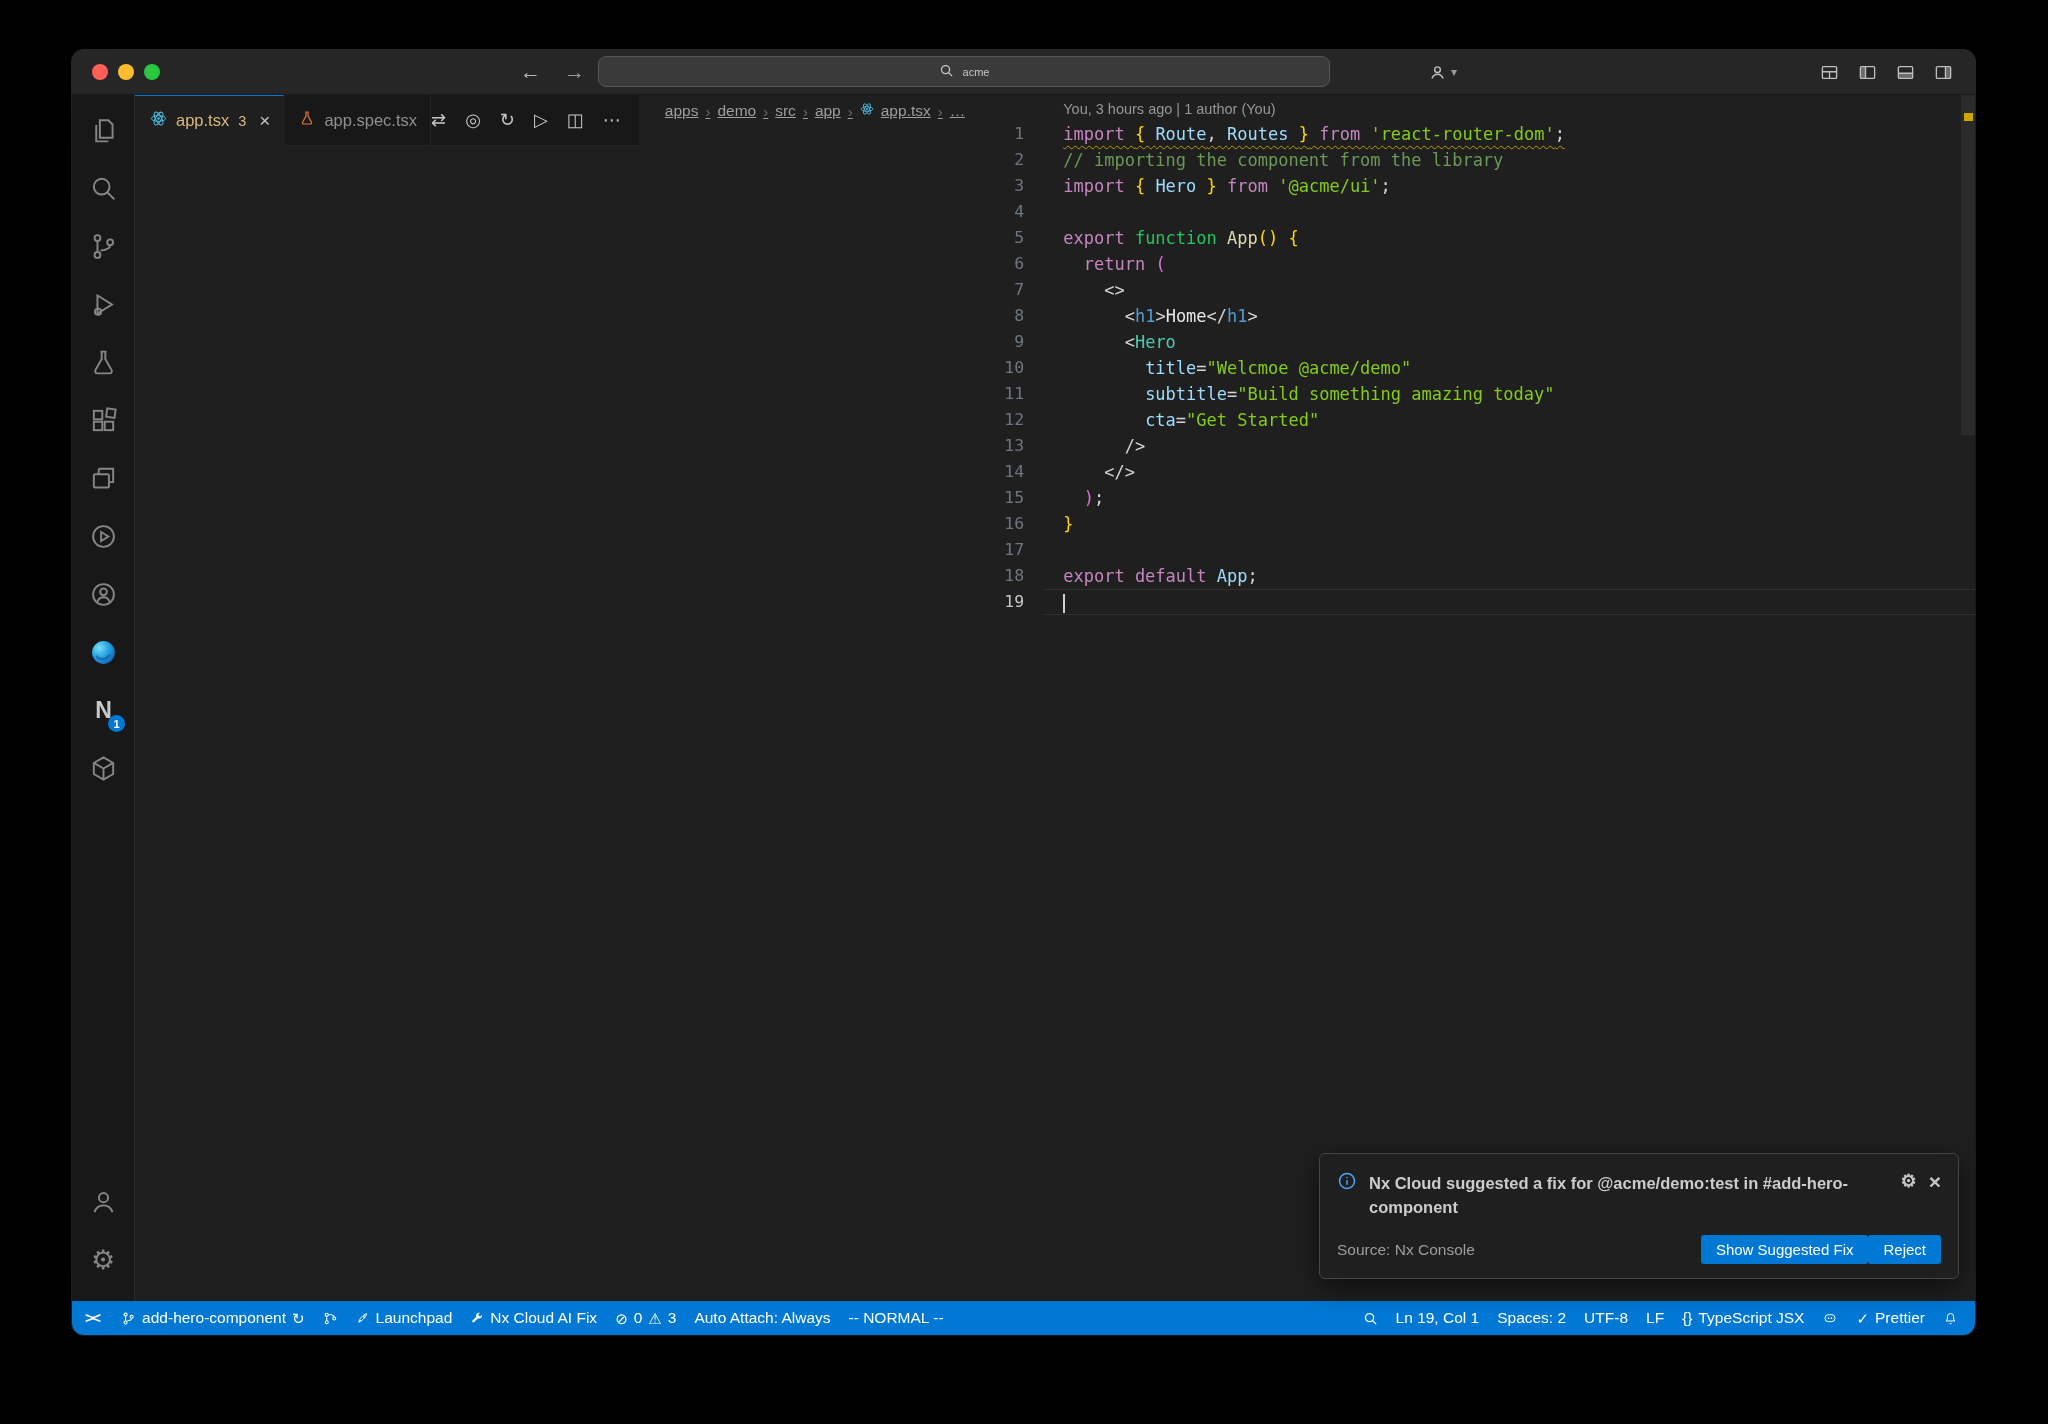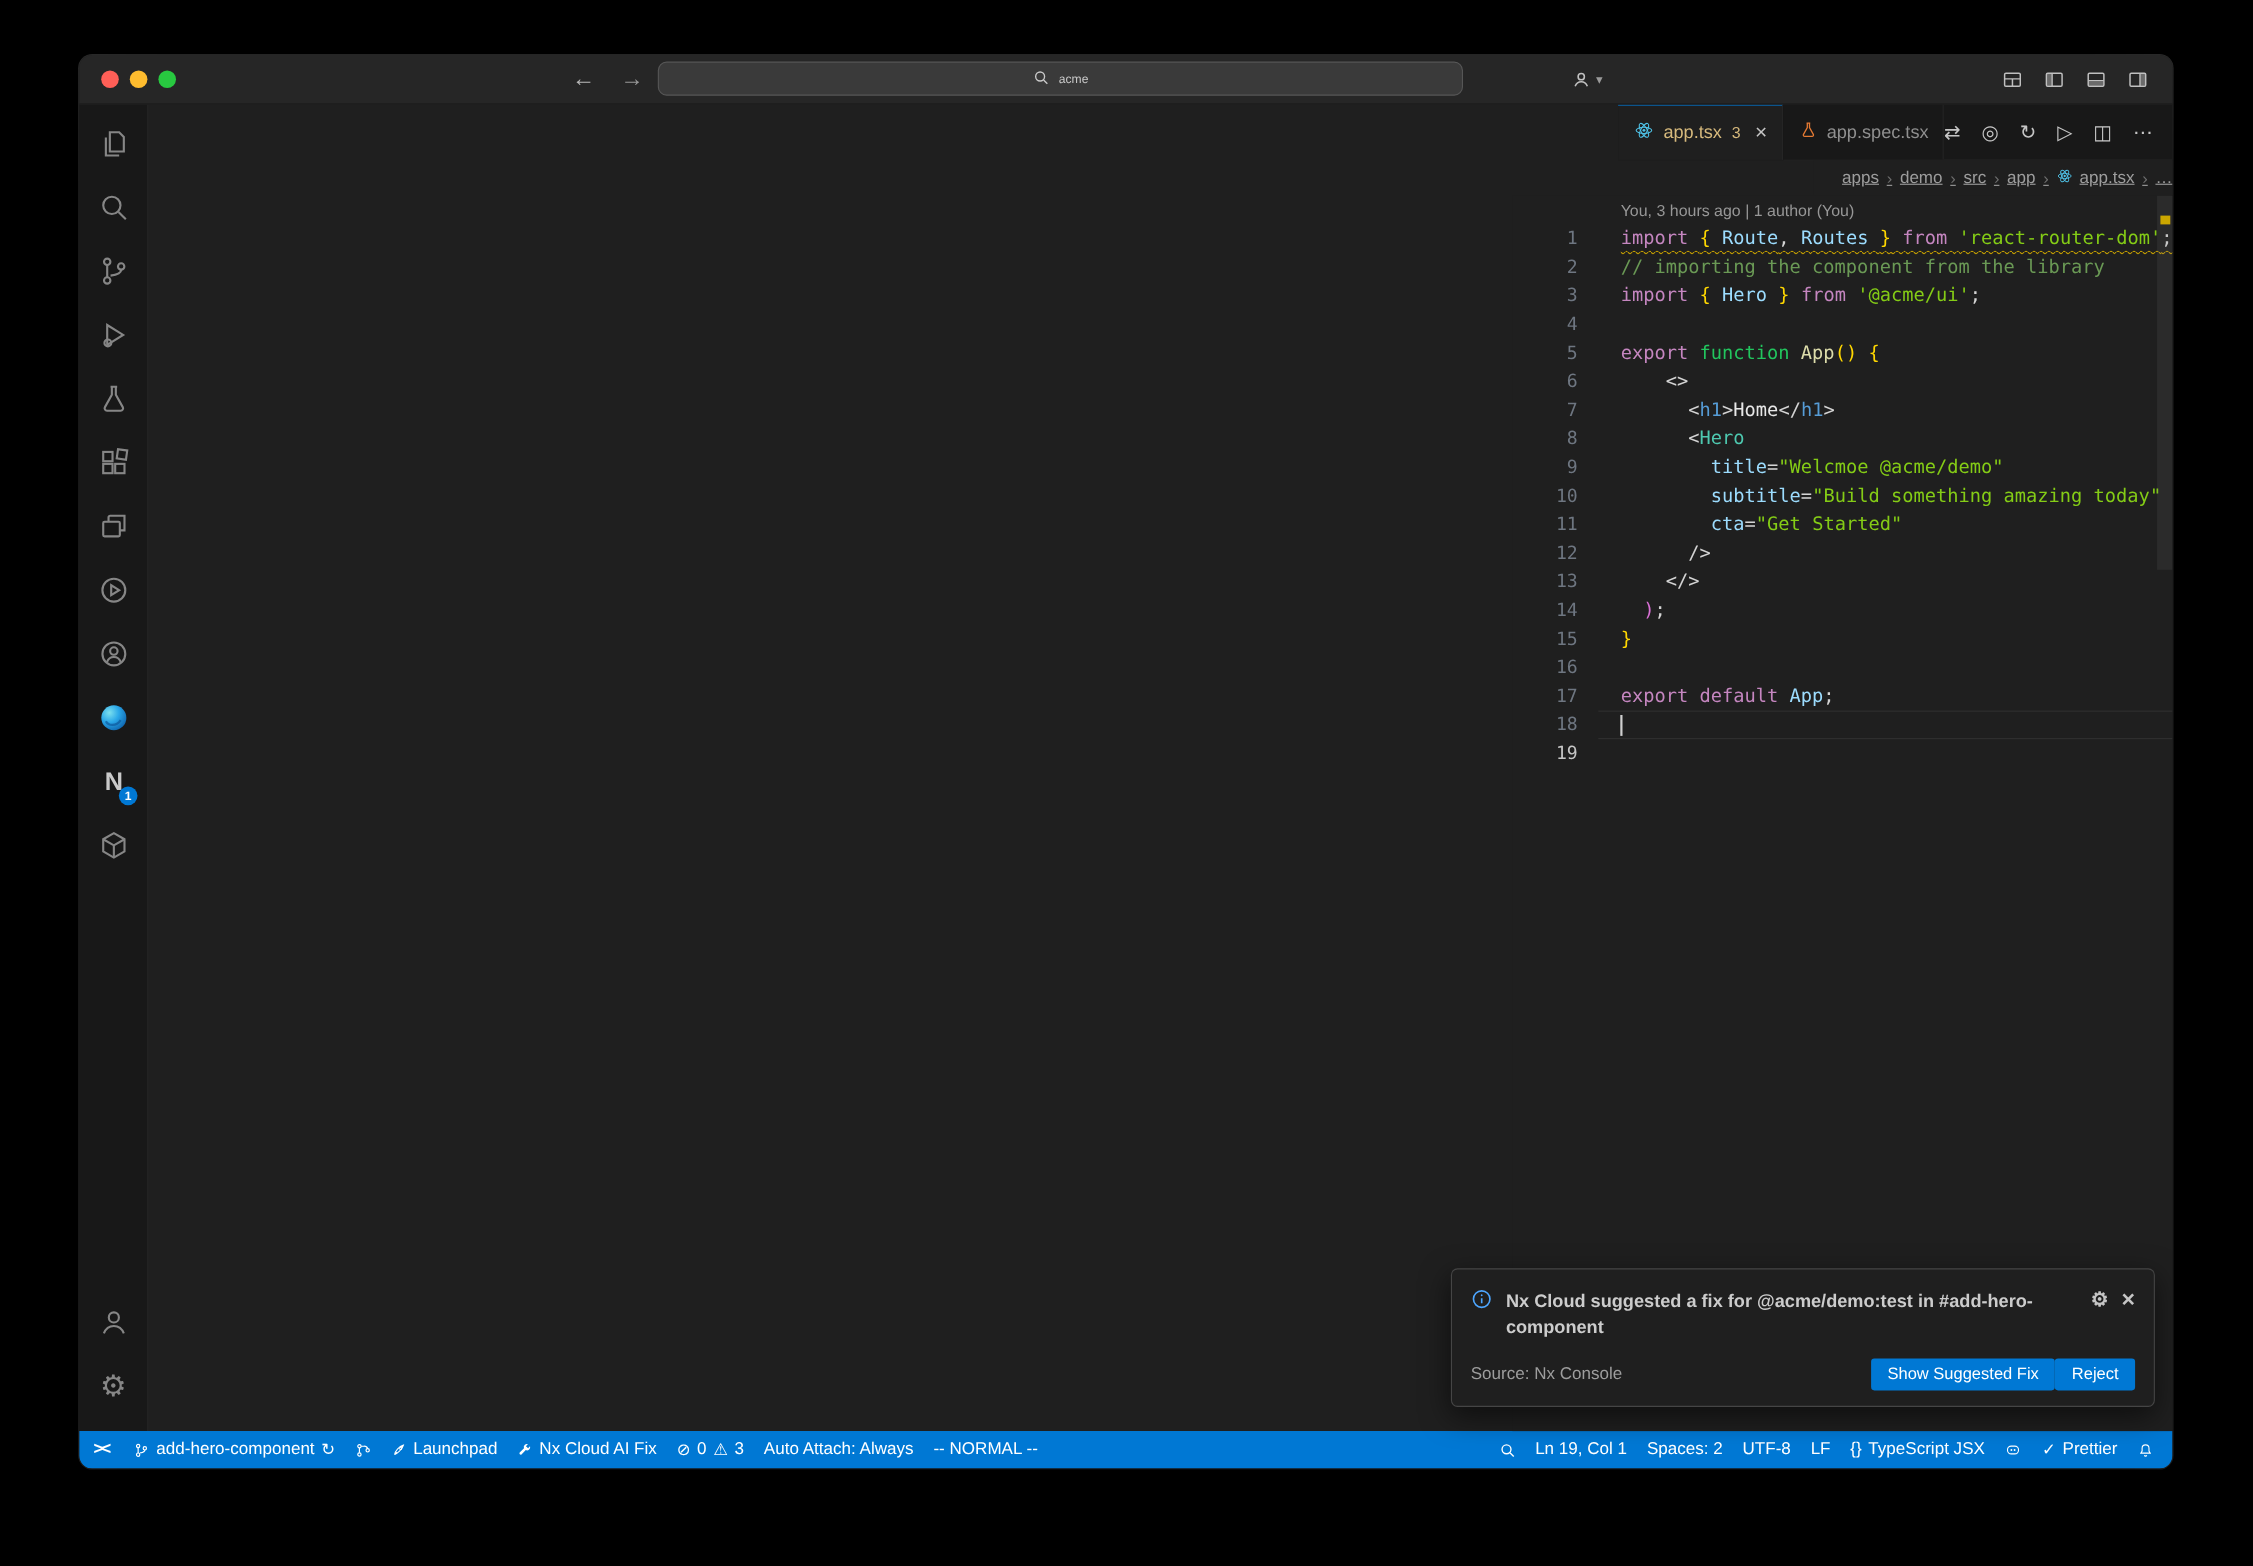--- a/index.html
+++ b/index.html
@@ -30,21 +30,21 @@
     display:flex;flex-direction:column;align-items:center;padding:6px 0 12px;}
   .act-item{width:62px;height:58px;display:flex;align-items:center;justify-content:center;color:#868686;
     cursor:pointer;position:relative;}
   .act-item svg{width:29px;height:29px;display:block;}
   .act-bottom{margin-top:auto;}
   .nx-letter{font-size:23px;font-weight:700;color:#c9c9c9;font-family:"Liberation Sans",sans-serif;letter-spacing:-1px;}
   .nx-badge{position:absolute;right:9px;bottom:7px;min-width:17px;height:17px;border-radius:9px;background:#0078d4;
     color:#fff;font-size:11px;display:flex;align-items:center;justify-content:center;font-weight:700;}
   .gear-glyph{font-size:27px;line-height:1;}
 
-  .main{flex:1;display:flex;flex-direction:column;min-width:0;background:#1f1f1f;align-items:flex-end;}
+  .main{flex:1;display:flex;flex-direction:row;min-width:0;background:#1f1f1f;}
 
   
   .tabbar{height:50px;flex:0 0 50px;background:#181818;display:flex;align-items:stretch;border-bottom:1px solid #252525;}
   .tab{display:flex;align-items:center;gap:9px;padding:0 13px 0 15px;font-size:16.5px;color:#8f8f8f;
     border-right:1px solid #252525;cursor:pointer;background:#181818;}
   .tab.active{background:#1f1f1f;color:#d7ba7d;border-top:1px solid #0078d4;margin-bottom:-1px;border-bottom:1px solid #1f1f1f;}
   .tab-badge{font-size:14.5px;color:#d7ba7d;}
   .tab-close{color:#c5c5c5;font-size:19px;margin-left:4px;line-height:1;}
   .tab-actions{margin-left:auto;display:flex;align-items:center;gap:19px;padding-right:18px;color:#c5c5c5;font-size:18px;}
   .tab-actions .ta{cursor:pointer;line-height:1;}
@@ -361,20 +361,21 @@
               <div class="ln ln-active">19</div>
             </div>
           <div class="code">
             <div class="codelens">You, 3 hours ago | 1 author (You)</div>
             <div>
                 <div class="code-line"><span class="squiggle"><span class="t-kw">import </span><span class="t-b1">{ </span><span class="t-var">Route</span><span class="t-pl">, </span><span class="t-var">Routes</span><span class="t-pl"> </span><span class="t-b1">}</span><span class="t-kw"> from </span><span class="t-str">'react-router-dom'</span><span class="t-pl">;</span></span></div>
                 <div class="code-line"><span class="t-com">// importing the component from the library</span></div>
                 <div class="code-line"><span class="t-kw">import </span><span class="t-b1">{ </span><span class="t-var">Hero</span><span class="t-pl"> </span><span class="t-b1">}</span><span class="t-kw"> from </span><span class="t-str">'@acme/ui'</span><span class="t-pl">;</span></div>
                 <div class="code-line"></div>
                 <div class="code-line"><span class="t-kw">export </span><span class="t-kb">function </span><span class="t-fn">App</span><span class="t-b1">(</span><span class="t-b1">)</span><span class="t-pl"> </span><span class="t-b1">{</span></div>
+                <div class="code-line"><span class="t-pl">  </span><span class="t-kw">return </span><span class="t-b2">(</span></div>
                 <div class="code-line"><span class="t-pl">    </span><span class="t-ang">&lt;&gt;</span></div>
                 <div class="code-line"><span class="t-pl">      </span><span class="t-ang">&lt;</span><span class="t-tag">h1</span><span class="t-ang">&gt;</span><span class="t-txt">Home</span><span class="t-ang">&lt;/</span><span class="t-tag">h1</span><span class="t-ang">&gt;</span></div>
                 <div class="code-line"><span class="t-pl">      </span><span class="t-ang">&lt;</span><span class="t-cmp">Hero</span></div>
                 <div class="code-line"><span class="t-pl">        </span><span class="t-var">title</span><span class="t-pl">=</span><span class="t-str">"Welcmoe @acme/demo"</span></div>
                 <div class="code-line"><span class="t-pl">        </span><span class="t-var">subtitle</span><span class="t-pl">=</span><span class="t-str">"Build something amazing today"</span></div>
                 <div class="code-line"><span class="t-pl">        </span><span class="t-var">cta</span><span class="t-pl">=</span><span class="t-str">"Get Started"</span></div>
                 <div class="code-line"><span class="t-pl">      </span><span class="t-ang">/&gt;</span></div>
                 <div class="code-line"><span class="t-pl">    </span><span class="t-ang">&lt;/&gt;</span></div>
                 <div class="code-line"><span class="t-pl">  </span><span class="t-b2">)</span><span class="t-pl">;</span></div>
                 <div class="code-line"><span class="t-b1">}</span></div>

